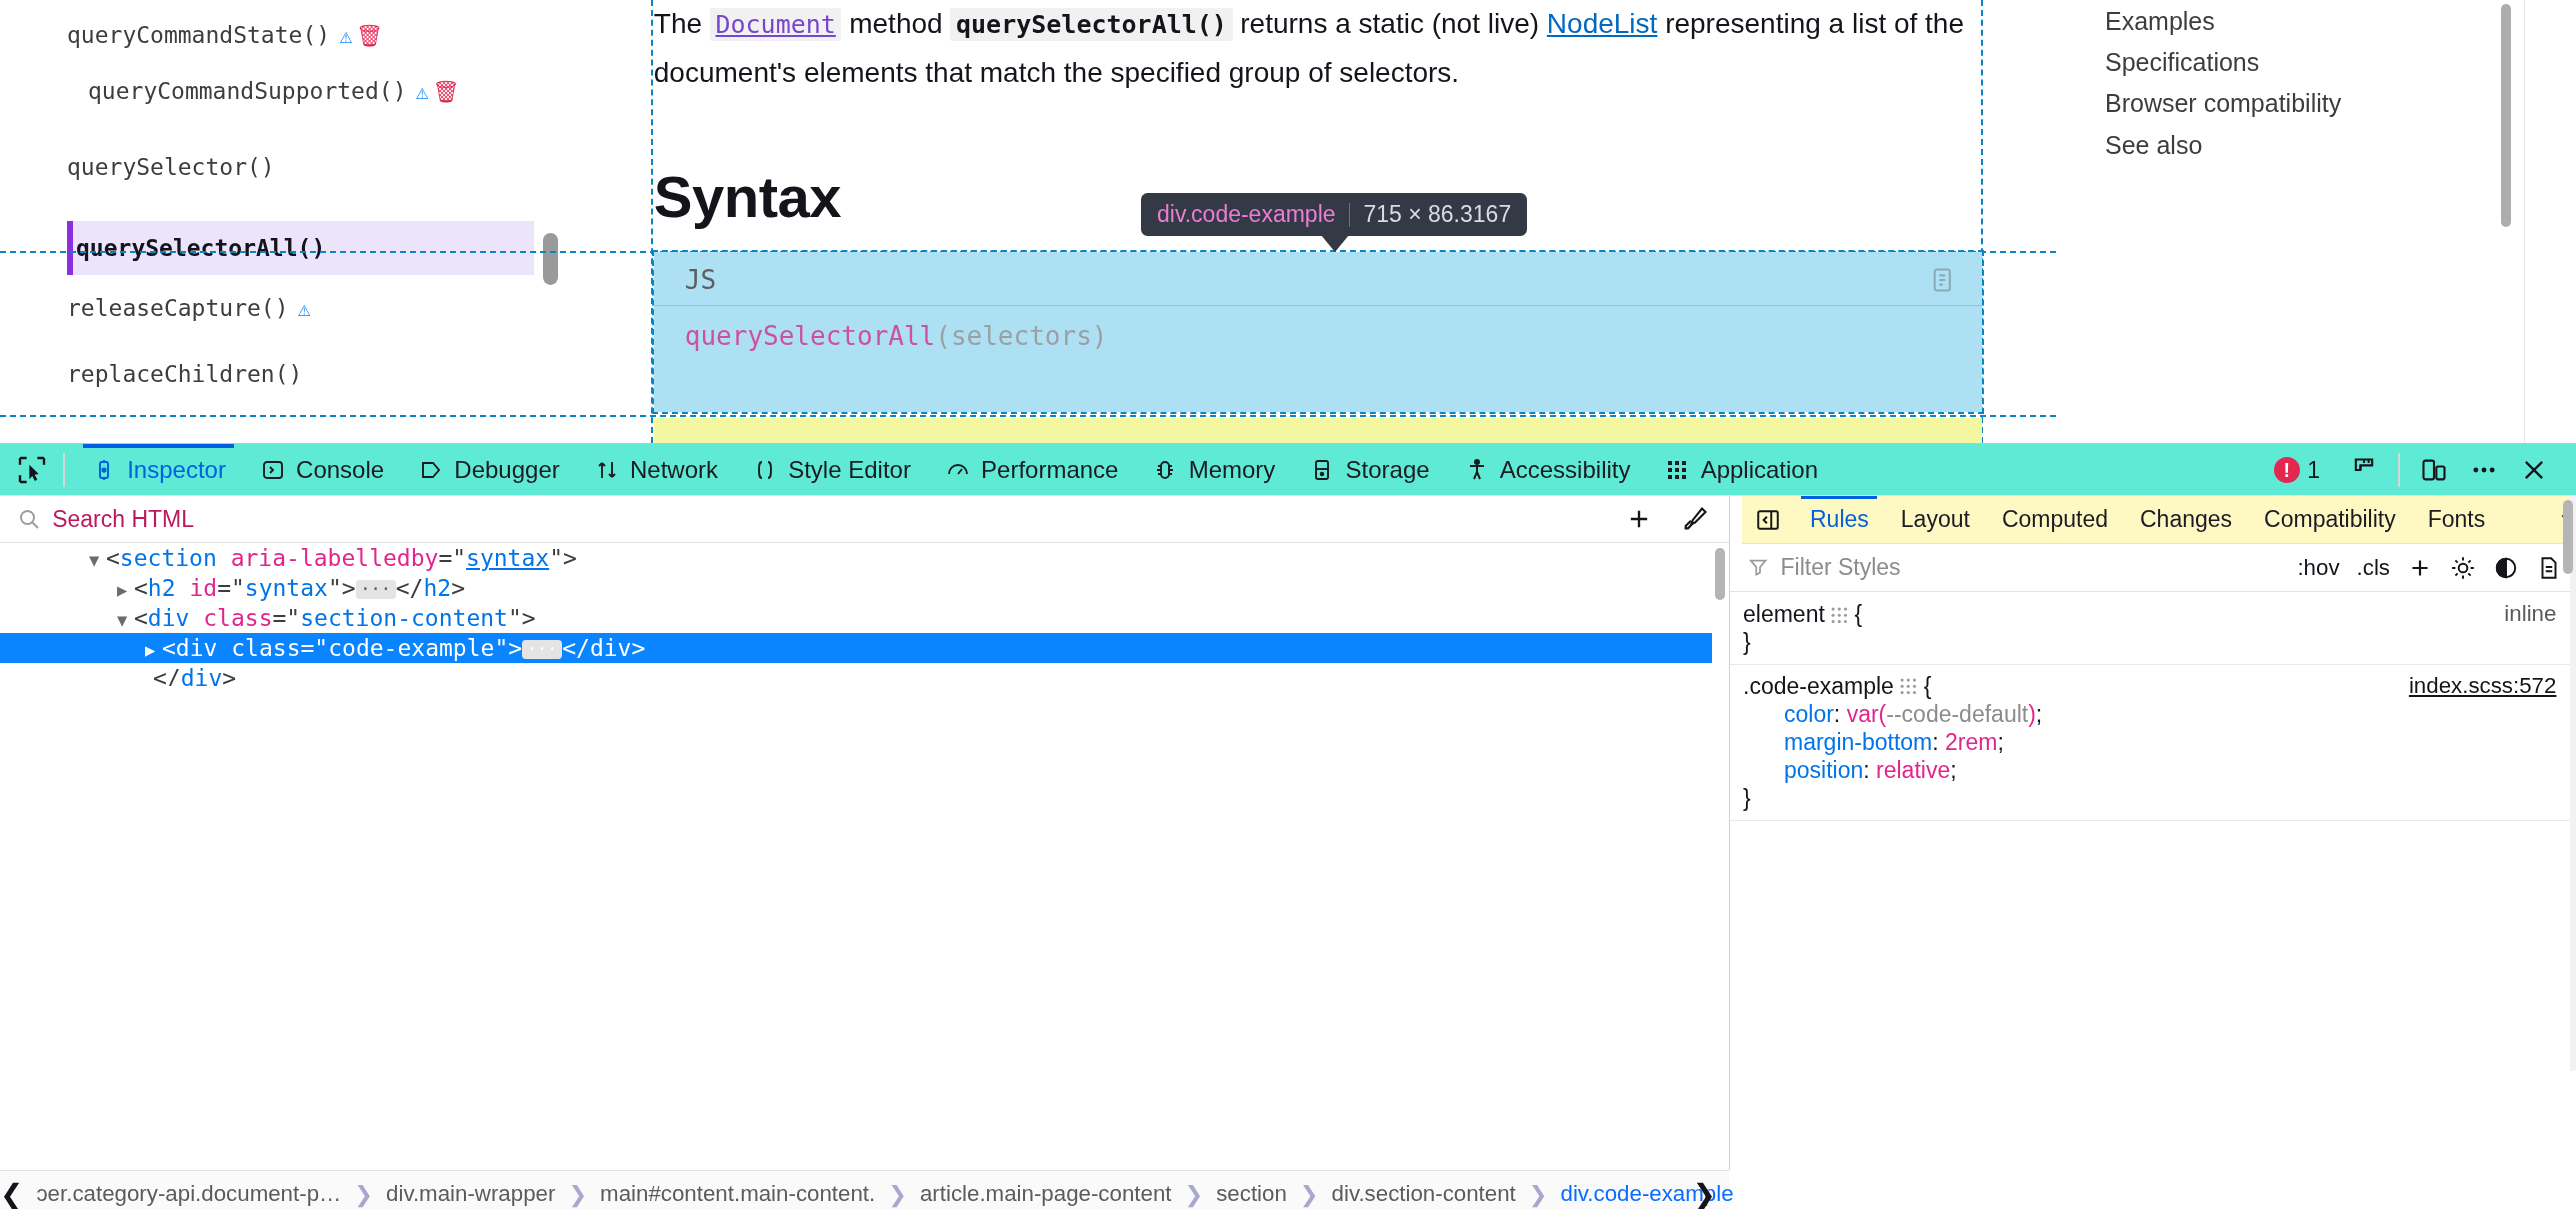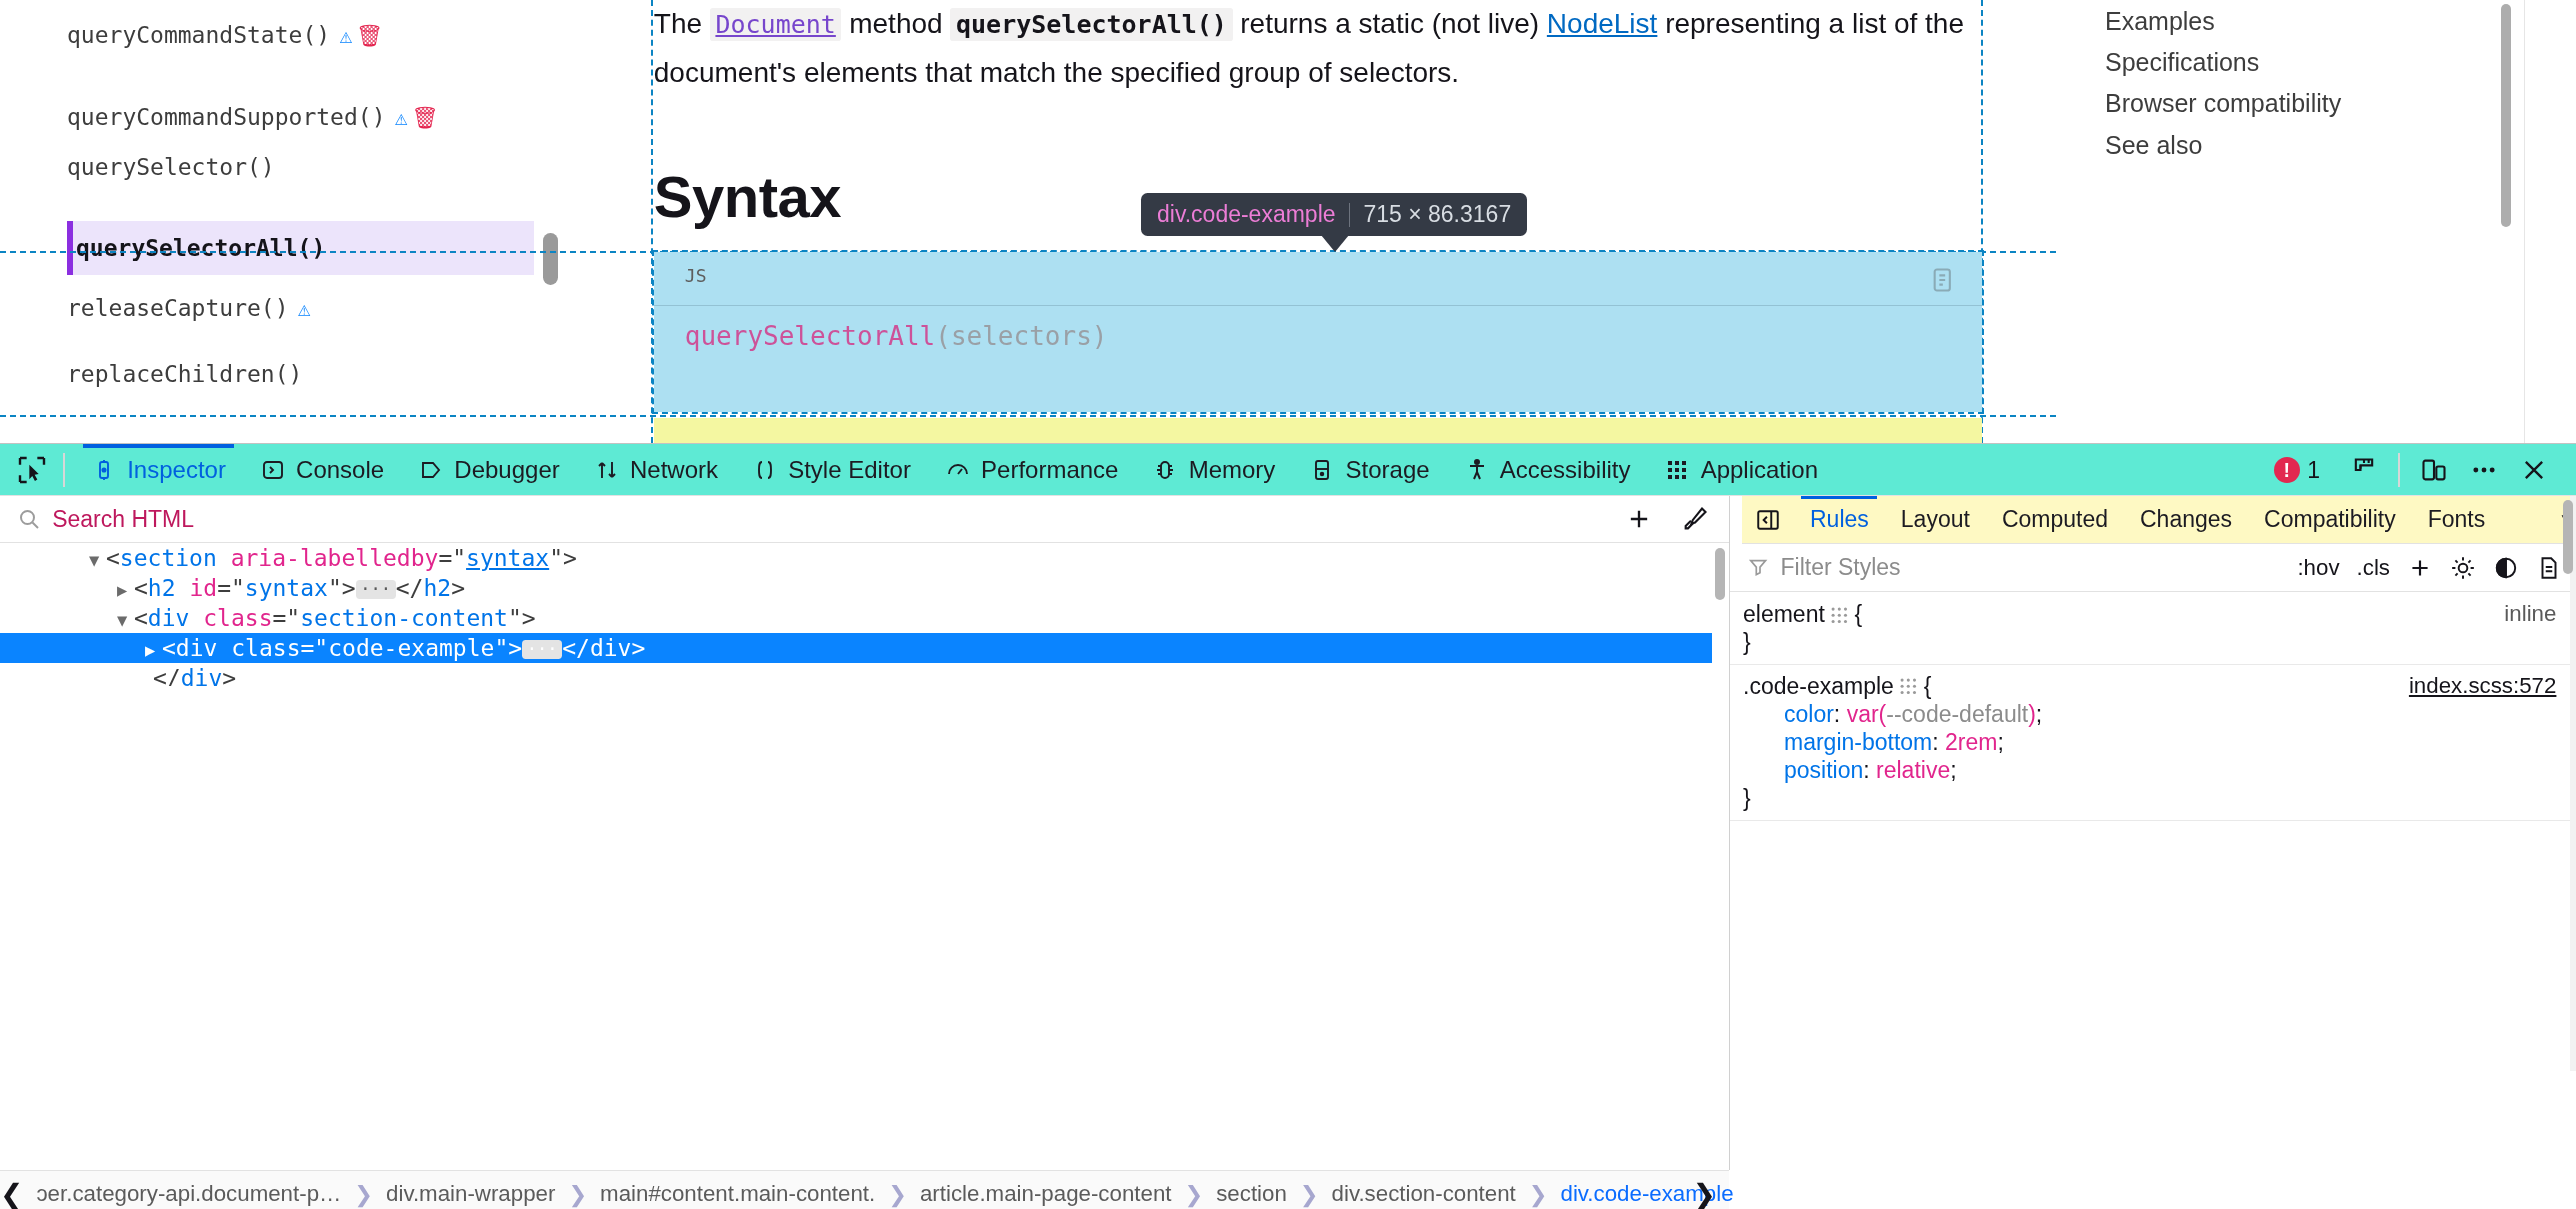--- a/index.html
+++ b/index.html
@@ -37,21 +37,21 @@
         padding:1.9px 5.6px;border-radius:2.8px;font-size:25px;}
   .intro a.code{color:#7746cc;text-decoration:underline;}
   .intro a.plain{color:#0069c2;text-decoration:underline;}
   .intro b.code{font-weight:bold;color:#15141a;}
   .h2syntax{position:absolute;left:2.8px;top:163px;font-size:58px;font-weight:bold;color:#15141a;letter-spacing:-0.5px;}
 
   
   .code-example{position:absolute;left:2.8px;top:252px;width:1328px;height:160px;background:#ade0f2;
         outline:2.8px dashed #0b84c3;outline-offset:0px;box-sizing:border-box;}
   .code-header{position:absolute;left:0;top:0;width:100%;height:54px;border-bottom:1.9px solid #93c2d4;box-sizing:border-box;}
-  .code-lang{position:absolute;left:31px;top:13px;font-size:18px;color:#5e5e5e;
+  .code-lang{position:absolute;left:31px;top:13px;font-size:26px;color:#5e5e5e;
         font-family:"DejaVu Sans Mono","Liberation Mono",monospace;}
   .copy-ico{position:absolute;right:24px;top:13px;width:28px;height:30px;opacity:.35;}
   .code-body{position:absolute;left:31px;top:69px;font-size:26px;
         font-family:"DejaVu Sans Mono","Liberation Mono",monospace;color:#9aa0a6;}
   .code-body .fn{color:#cd5299;}
   .yellow-margin{position:absolute;left:2.8px;top:418px;width:1328px;height:25px;background:#f4f7a1;}
 
   
   .hl-tip{position:absolute;left:1141px;top:193px;background:#343a45;border-radius:6.5px;
         height:43px;display:flex;align-items:center;padding:0 16px;gap:13px;
@@ -160,21 +160,21 @@
 </style>
 </head>
 <body>
 
 <div class="app">
 
   <div class="page">
 
     <div class="page-sidebar" id="sidebarHost">
         <div class="side-item" style="top: 22.3px;"><span>queryCommandState()</span><span class="warn">⚠</span><span class="trash">🗑</span></div>
-        <div class="side-item" style="top: 104px;"><span>queryCommandSupported()</span><span class="warn">⚠</span><span class="trash">🗑</span></div>
+        <div class="side-item" style="top: 78px; margin-left: 21px;"><span>queryCommandSupported()</span><span class="warn">⚠</span><span class="trash">🗑</span></div>
         <div class="side-item" style="top: 154px;"><span>querySelector()</span></div>
         <div class="side-item" style="top: 295px;"><span>releaseCapture()</span><span class="warn">⚠</span></div>
         <div class="side-item" style="top: 361px;"><span>replaceChildren()</span></div>
       </div>
     <div class="side-current"></div>
     <div class="side-current-bar"></div>
     <div class="side-current-label">querySelectorAll()</div>
     <div class="side-scroll"></div>
 
     <div class="vdash" style="left:651px;top:0;height:443px;"></div>

